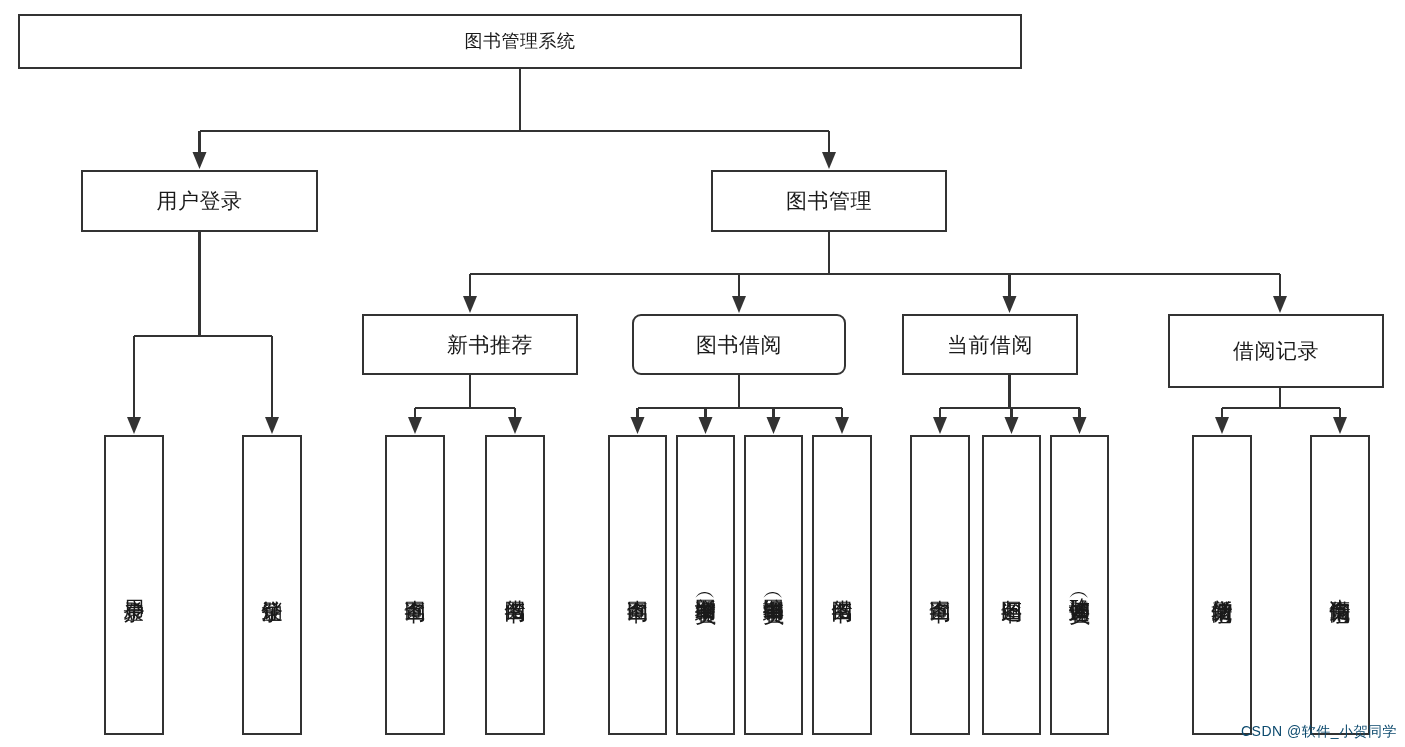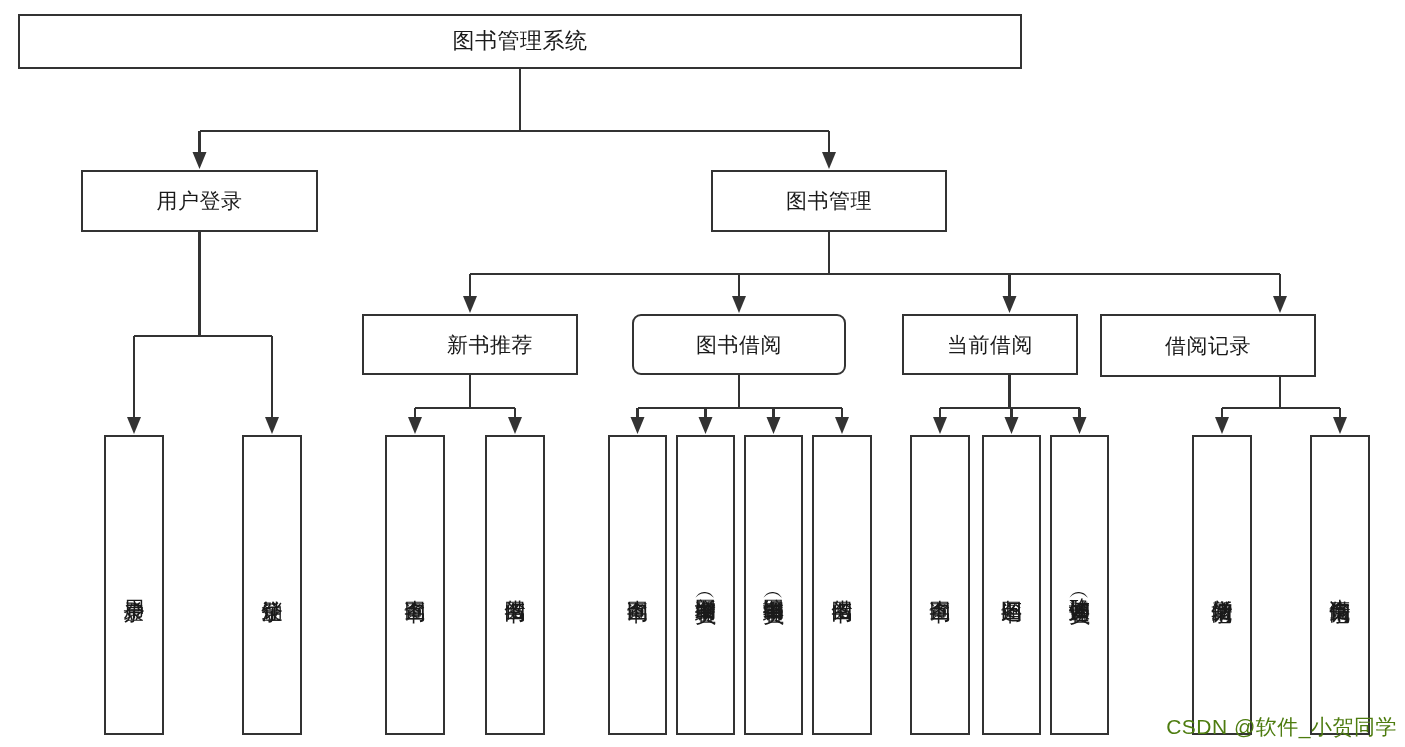--- a/index.html
+++ b/index.html
@@ -38,42 +38,42 @@
     color: #1a1a1a;
   }
   .node-box.horizontal .node-label {
     writing-mode: horizontal-tb;
     font-size: 21px;
     line-height: 1.2;
     letter-spacing: 0.5px;
     white-space: nowrap;
   }
   .node-box.root .node-label {
-    font-size: 22px;
+    font-size: 18px;
   }
   .node-box.vertical {
     align-items: center;
     justify-content: center;
     padding: 6px 0;
   }
   .node-box.vertical .node-label {
     writing-mode: vertical-rl;
     text-orientation: upright;
     font-size: 21px;
     line-height: 1.15;
     letter-spacing: 1px;
     white-space: nowrap;
     max-height: 100%;
   }
   .watermark {
     position: absolute;
     right: 8px;
     bottom: 6px;
-    font-size: 21px;
-    color: #4d7c0f;
+    font-size: 14px;
+    color: #0c4a6e;
     white-space: nowrap;
     letter-spacing: 0.5px;
   }
 </style>
 </head>
 <body>
 
 <div id="diagram-root">
 
   <svg class="connector-layer" id="connector-layer" viewBox="0 0 1405 747" xmlns="http://www.w3.org/2000/svg">
@@ -143,21 +143,21 @@
       </div>
       <div class="node-box horizontal" style="left: 362px; top: 314px; width: 216px; height: 61px; padding-left: 40px;">
         <span class="node-label">新书推荐</span>
       </div>
       <div class="node-box horizontal" style="left: 632px; top: 314px; width: 214px; height: 61px; border-radius: 9px;">
         <span class="node-label">图书借阅</span>
       </div>
       <div class="node-box horizontal" style="left: 902px; top: 314px; width: 176px; height: 61px; text-align: right;">
         <span class="node-label">当前借阅</span>
       </div>
-      <div class="node-box horizontal" style="left: 1100px; top: 314px; width: 216px; height: 63px;">
+      <div class="node-box horizontal" style="left: 1168px; top: 314px; width: 216px; height: 74px;">
         <span class="node-label">借阅记录</span>
       </div>
       <div class="node-box vertical" style="left: 104px; top: 435px; width: 60px; height: 300px;">
         <span class="node-label">用户登录</span>
       </div>
       <div class="node-box vertical" style="left: 242px; top: 435px; width: 60px; height: 300px;">
         <span class="node-label">注销登录</span>
       </div>
       <div class="node-box vertical" style="left: 385px; top: 435px; width: 60px; height: 300px;">
         <span class="node-label">查询图书</span>

